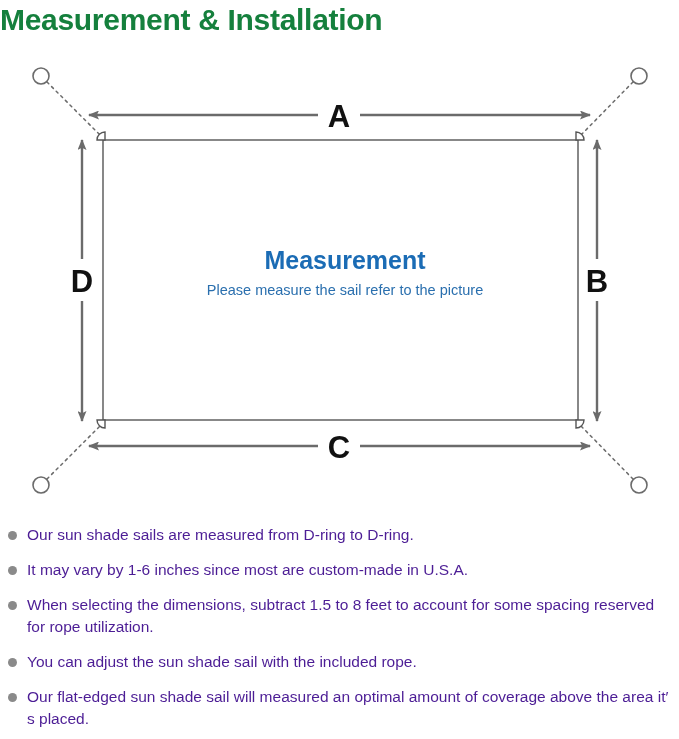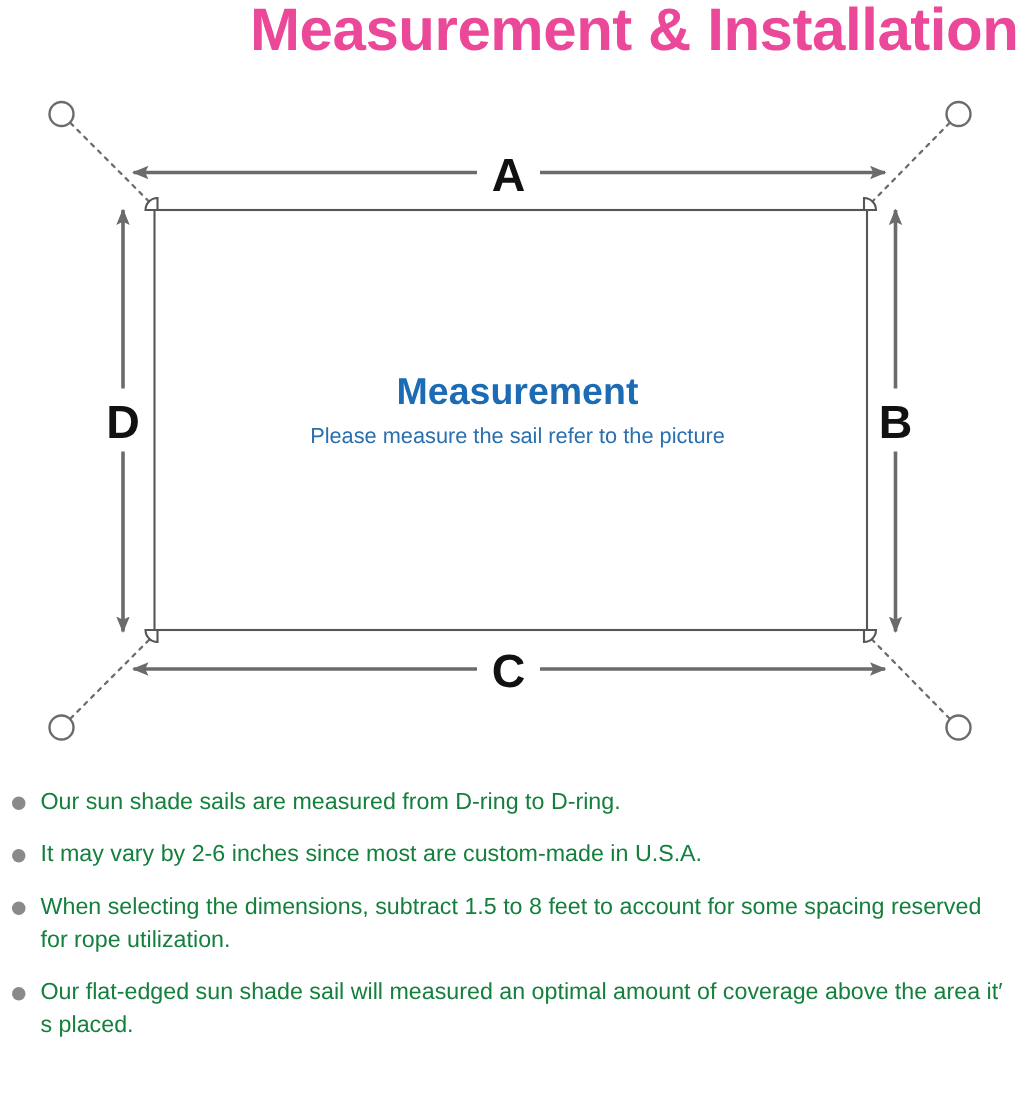--- a/index.html
+++ b/index.html
@@ -15,24 +15,24 @@
     position: relative;
     overflow: hidden;
   }
 
   
   .title {
     position: absolute;
     top: 0px;
     left: 0;
     width: 679px;
-    text-align: right;
-    font-size: 40px;
+    text-align: left;
+    font-size: 30px;
     font-weight: bold;
-    color: #ec4899;
+    color: #15803d;
     letter-spacing: -0.3px;
     line-height: 40px;
     white-space: nowrap;
   }
 
   
   .diagram {
     position: absolute;
     top: 46px;
     left: 0;
@@ -63,21 +63,21 @@
     height: 9px;
     border-radius: 50%;
     background: #8a8a8a;
     margin-top: 7px;
     margin-right: 10px;
   }
   .note-text {
     flex: 1 1 auto;
     font-size: 15.5px;
     line-height: 22px;
-    color: #15803d;
+    color: #4c1d95;
     padding-right: 4px;
   }
 </style>
 </head>
 <body>
 
 <div class="title">Measurement &amp; Installation</div>
 
 <div class="diagram">
 <svg width="679" height="470" viewBox="0 0 679 470" xmlns="http://www.w3.org/2000/svg">
@@ -125,23 +125,27 @@
 </svg>
 </div>
 
 <div class="notes">
   <div class="note-row">
     <span class="note-bullet"></span>
     <span class="note-text">Our sun shade sails are measured from D-ring to D-ring.</span>
   </div>
   <div class="note-row">
     <span class="note-bullet"></span>
-    <span class="note-text">It may vary by 2-6 inches since most are custom-made in U.S.A.</span>
+    <span class="note-text">It may vary by 1-6 inches since most are custom-made in U.S.A.</span>
   </div>
   <div class="note-row">
     <span class="note-bullet"></span>
     <span class="note-text">When selecting the dimensions, subtract 1.5 to 8 feet to account for some spacing reserved for rope utilization.</span>
+  </div>
+  <div class="note-row">
+    <span class="note-bullet"></span>
+    <span class="note-text">You can adjust the sun shade sail with the included rope.</span>
   </div>
   <div class="note-row">
     <span class="note-bullet"></span>
     <span class="note-text">Our flat-edged sun shade sail will measured an optimal amount of coverage above the area it′ s placed.</span>
   </div>
 </div>
 
 </body></html>

